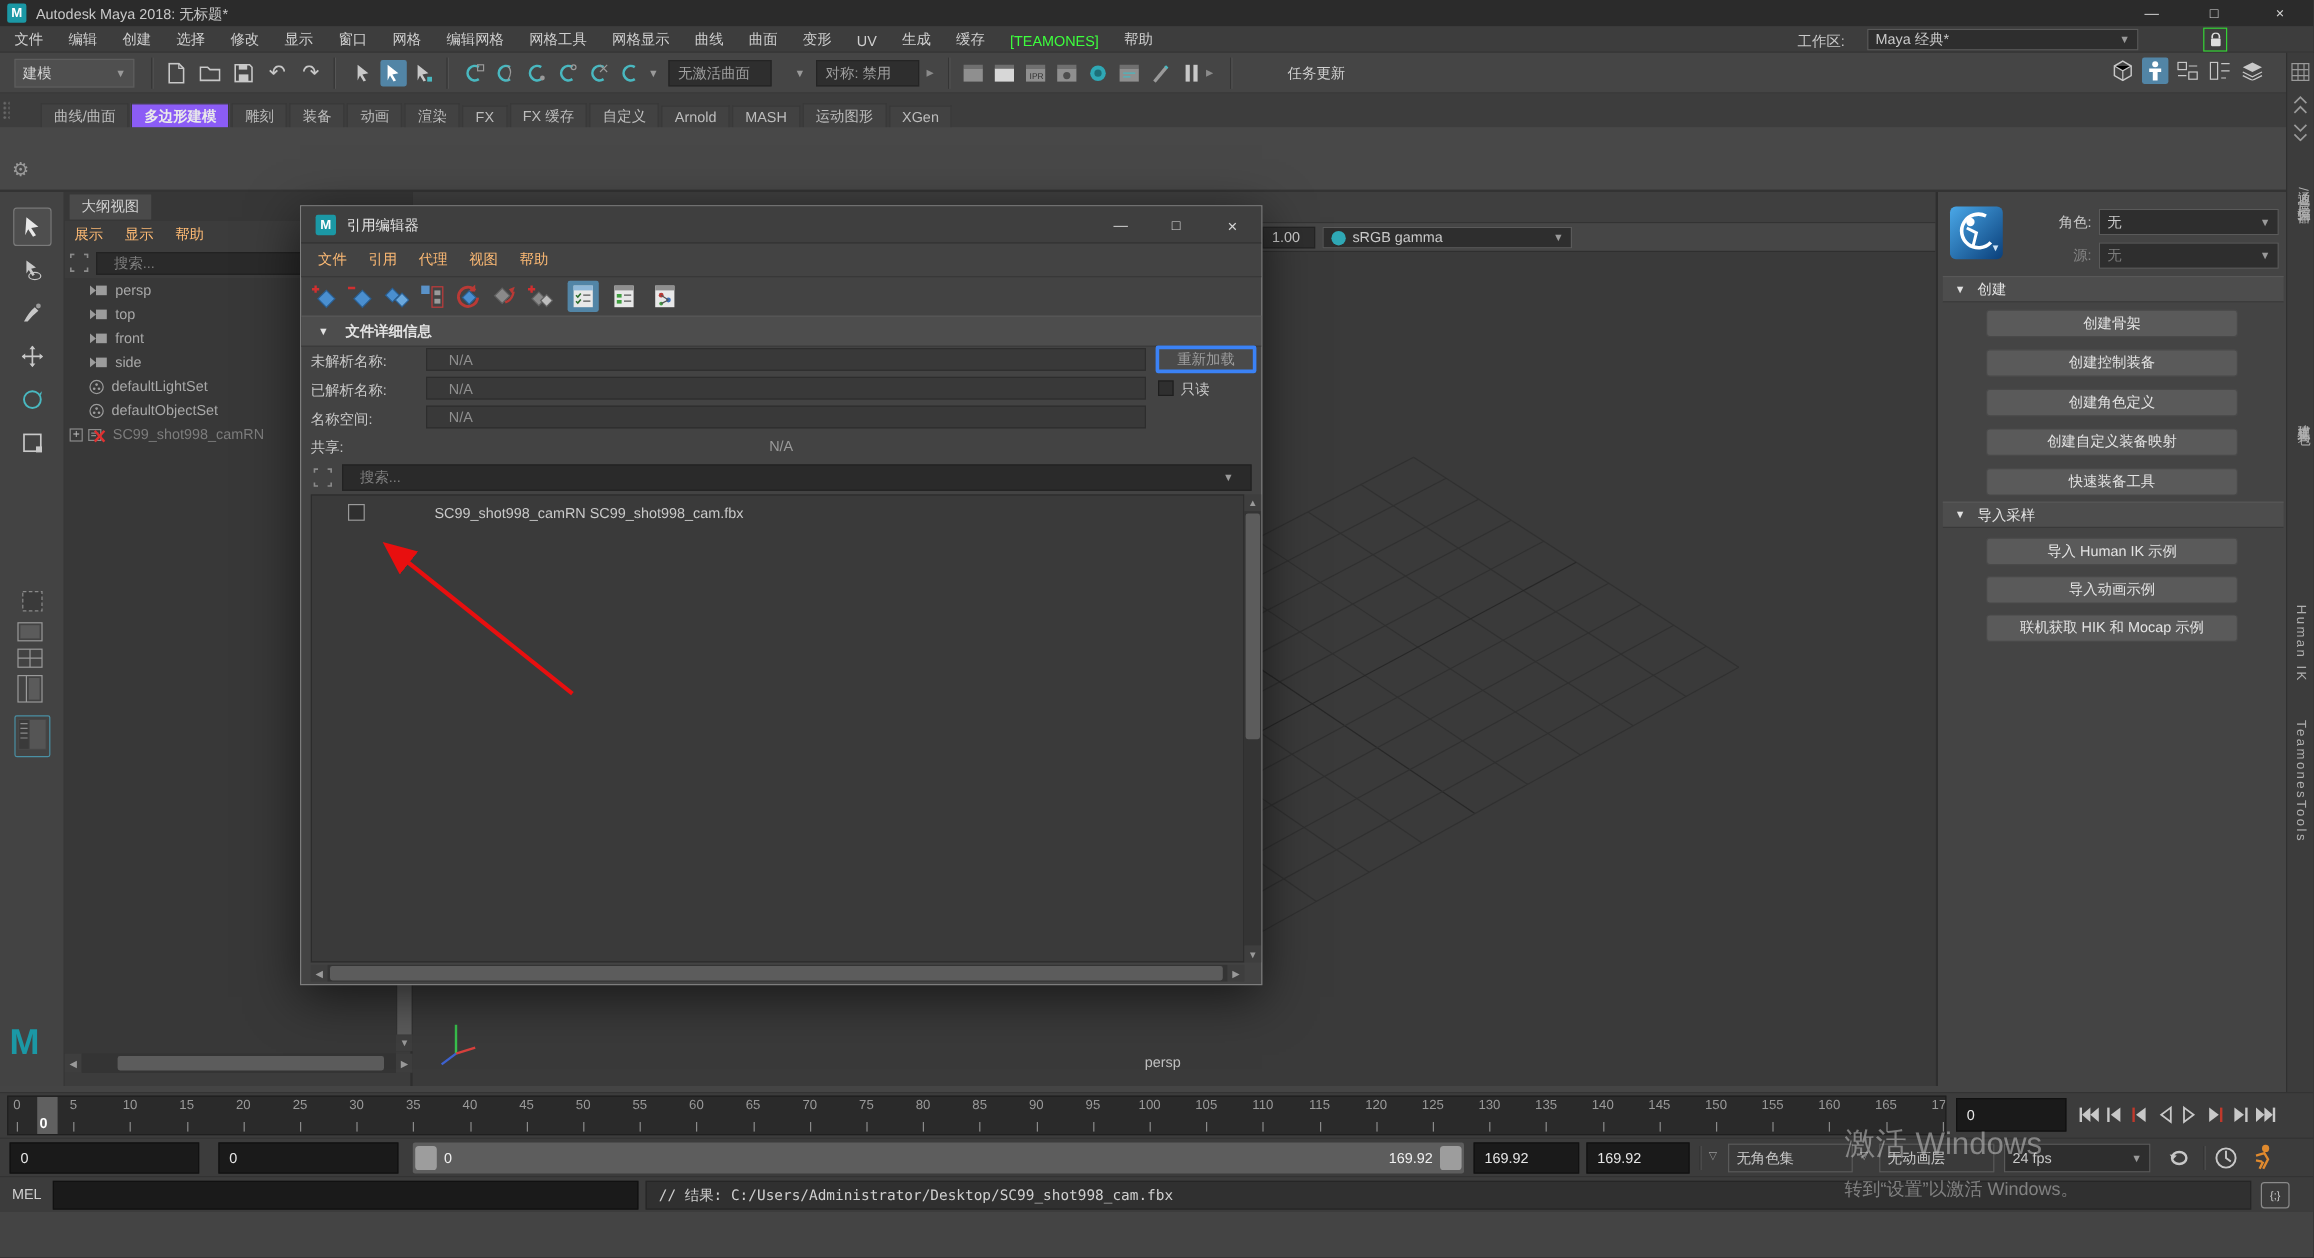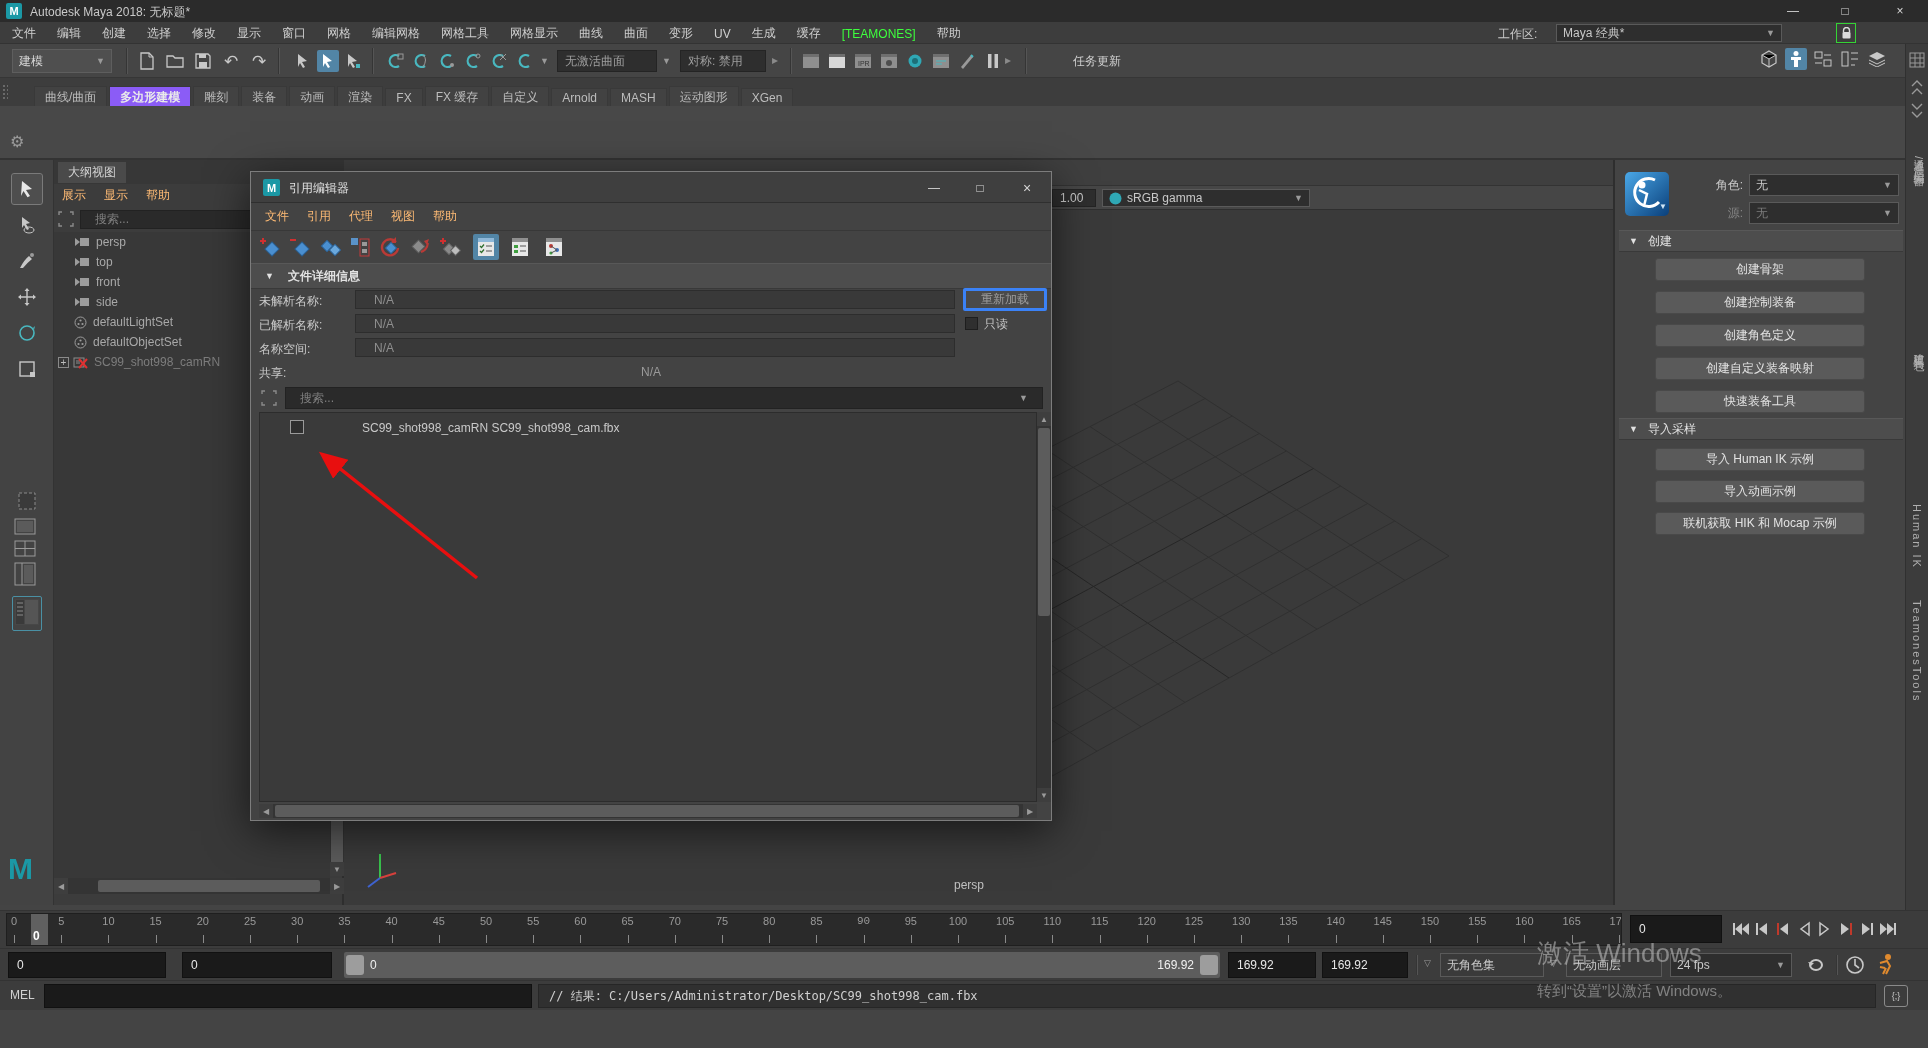--- a/index.html
+++ b/index.html
@@ -207,21 +207,21 @@
             <path d="M10 2l6 6M16 2l-6 6" stroke="#9a9a9a"></path>
           </svg>
         </span>
       <span class="icon18">
           <svg width="18" height="18">
             <path d="M13 4a6 6 0 1 0 0 10" fill="none" stroke="#49b8c0" stroke-width="2.2"></path>
           </svg>
         </span>
       <span class="glyph" style="font-size:9px;color:#9a9a9a">▼</span>
     </div>
-    <div class="abs tbox" style="left:557px;top:6px;width:100px;height:22px">
+    <div class="abs tbox" style="left:557px;top:6px;width:86px;height:22px">
         <span>无激活曲面</span>
       </div>
     <div class="abs glyph" style="left:662px;top:12px;font-size:9px;color:#9a9a9a">▼</div>
     <div class="abs tbox" style="left:680px;top:6px;width:86px;height:22px">
         <span>对称: 禁用</span>
       </div>
     <div class="abs glyph" style="left:772px;top:9px;color:#8a8a8a">▸</div>
     <div class="abs sep" style="left:790px;top:4px;height:26px"></div>
     <div class="abs row" style="left:800px;top:6px;gap:4px">
       <span class="icon18">
@@ -782,21 +782,21 @@
         <span class="tnum" style="left: 620.6px;">65</span>
         <span class="ttick" style="left: 620.6px;"></span>
         <span class="tnum" style="left: 667.8px;">70</span>
         <span class="ttick" style="left: 667.8px;"></span>
         <span class="tnum" style="left: 715px;">75</span>
         <span class="ttick" style="left: 715px;"></span>
         <span class="tnum" style="left: 762.2px;">80</span>
         <span class="ttick" style="left: 762.2px;"></span>
         <span class="tnum" style="left: 809.4px;">85</span>
         <span class="ttick" style="left: 809.4px;"></span>
-        <span class="tnum" style="left: 856.6px; font-family: Liberation Mono, monospace;">90</span>
+        <span class="tnum" style="left: 856.6px;">90</span>
         <span class="ttick" style="left: 856.6px;"></span>
         <span class="tnum" style="left: 903.8px;">95</span>
         <span class="ttick" style="left: 903.8px;"></span>
         <span class="tnum" style="left: 951px;">100</span>
         <span class="ttick" style="left: 951px;"></span>
         <span class="tnum" style="left: 998.2px;">105</span>
         <span class="ttick" style="left: 998.2px;"></span>
         <span class="tnum" style="left: 1045.4px;">110</span>
         <span class="ttick" style="left: 1045.4px;"></span>
         <span class="tnum" style="left: 1092.6px;">115</span>

